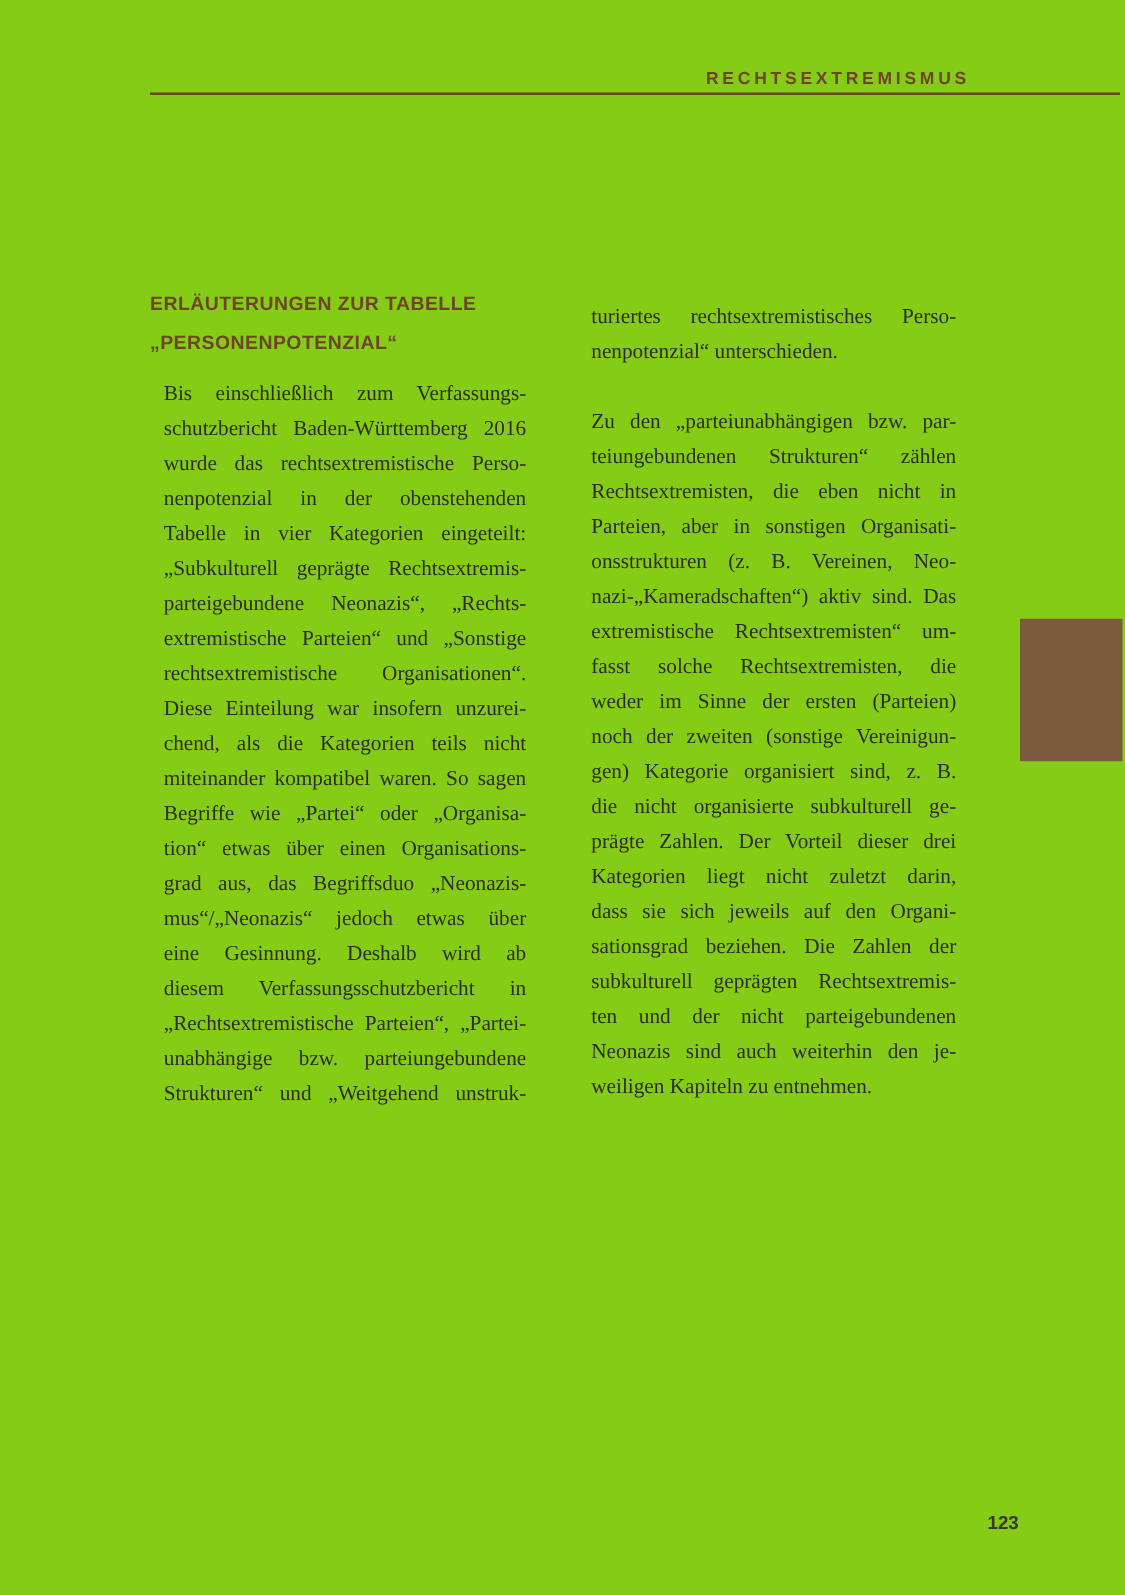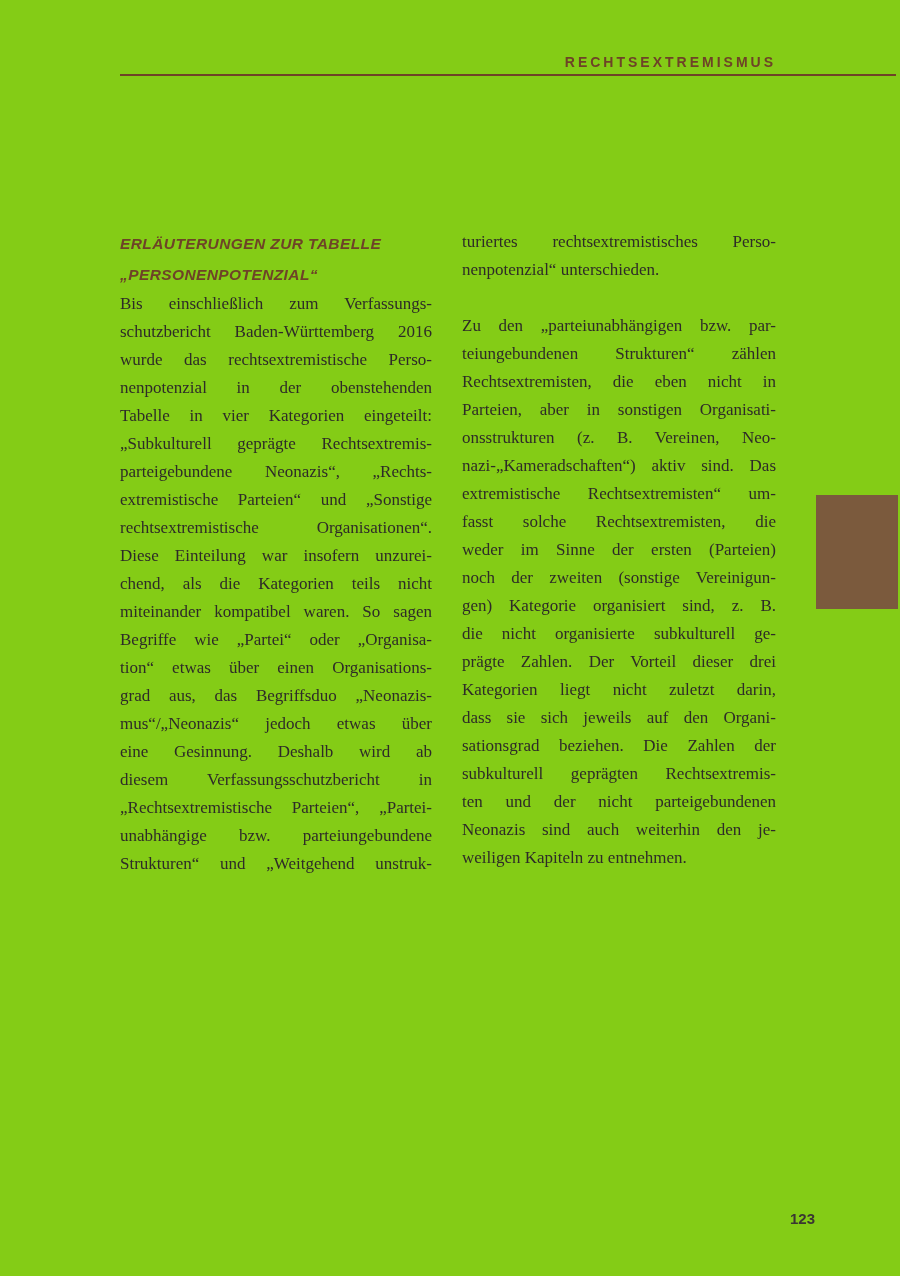--- a/index.html
+++ b/index.html
@@ -40,23 +40,22 @@
   }
   .col-left { left: 120px; width: 312px; }
   .col-right { left: 462px; width: 314px; }
   .section-heading {
     font-family: "Liberation Sans", sans-serif;
     font-weight: bold;
     font-size: 15.5px;
     line-height: 31px;
     letter-spacing: 0.4px;
     color: var(--accent, #6e4327);
-    font-style: italic;
   }
-  .para { margin: 0; }
+  .para { margin: 11px; }
   .para + .para { margin-top: 28px; }
   .line {
     text-align: justify;
     text-align-last: justify;
     white-space: nowrap;
   }
   .line.last {
     text-align-last: left;
   }
   .side-tab {

